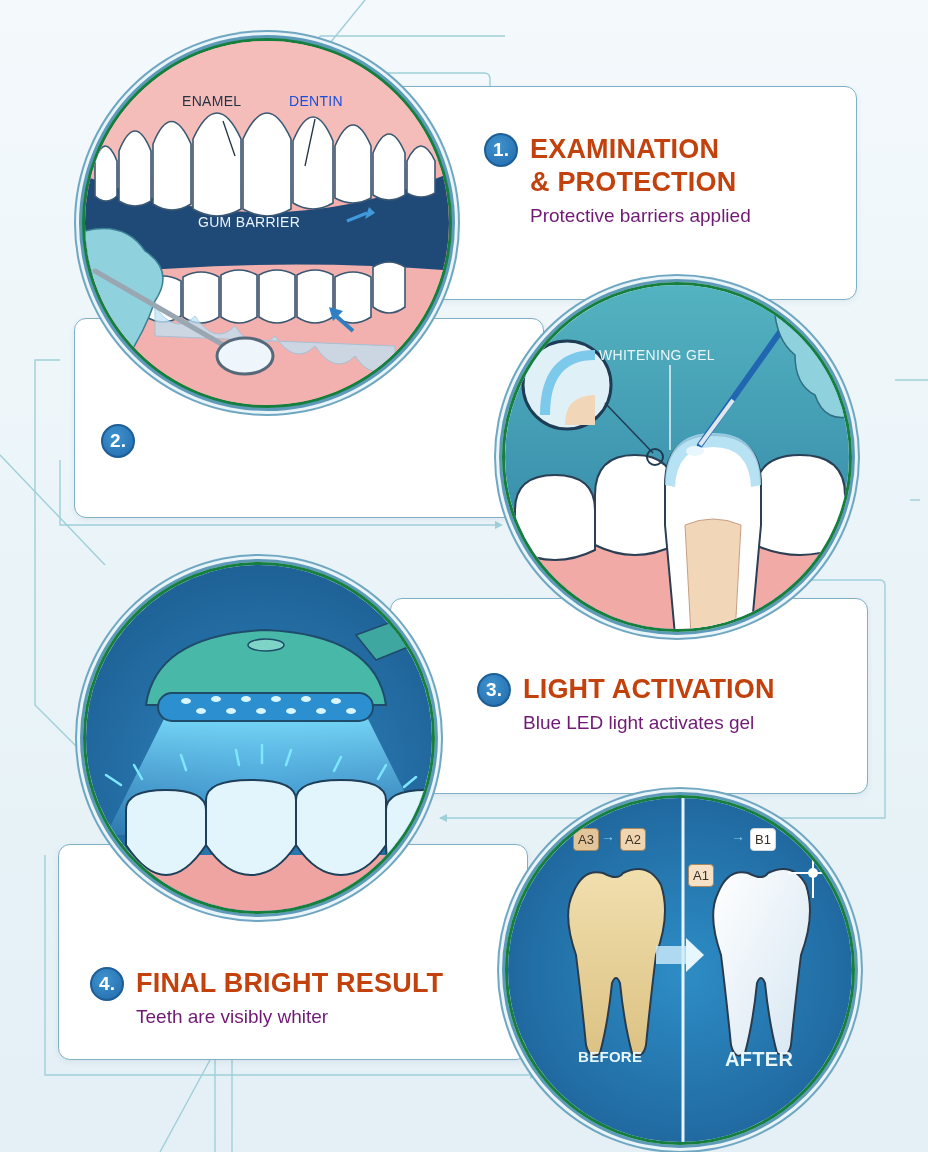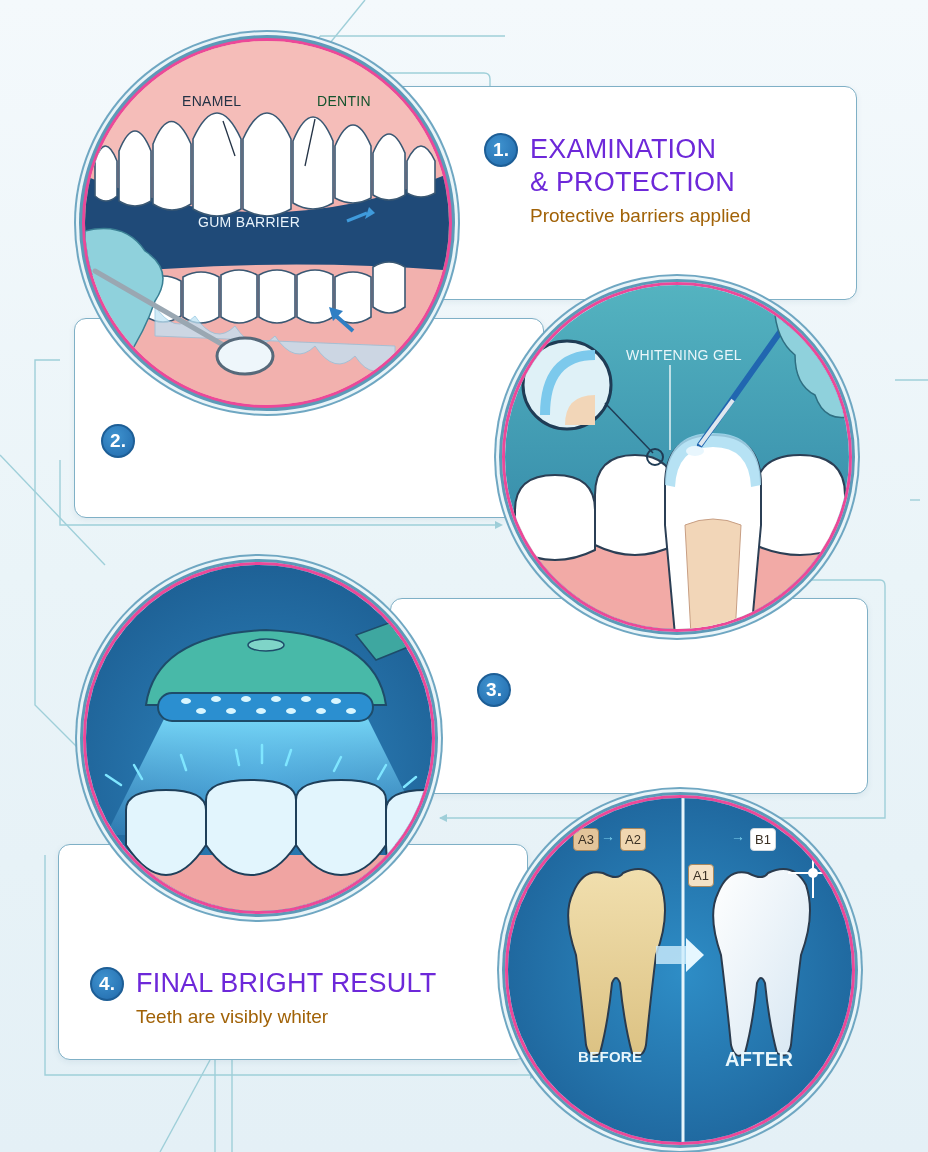--- a/index.html
+++ b/index.html
@@ -33,39 +33,39 @@
     border: 2px solid #1d5e96;
     color: #ffffff;
     font-weight: bold;
     font-size: 19px;
     line-height: 30px;
     text-align: center;
     margin-top: 0px;
   }
   .step-text { display: flex; flex-direction: column; }
   .step-title {
-    font-weight: normal;
+    font-weight: bold;
     font-size: 27px;
     line-height: 33px;
-    color: #6d28d9;
+    color: #c2410c;
     letter-spacing: 0.2px;
     white-space: pre-line;
   }
   .step-desc {
     font-size: 19px;
     line-height: 26px;
-    color: #a16207;
+    color: #701a75;
     margin-top: 4px;
   }
 
   .circle {
     position: absolute;
     border-radius: 50%;
     overflow: hidden;
-    border: 3px solid #ec4899;
+    border: 3px solid #15803d;
     box-shadow: 0 0 0 3px #5d9ab8, 0 0 0 6px #e9f4f8, 0 0 0 8px #6fa7c2;
   }
   .circle svg { position: absolute; left: 0; top: 0; }
   .lbl {
     position: absolute;
     font-size: 14px;
     letter-spacing: 0.3px;
     white-space: nowrap;
   }
   .shade {
@@ -118,20 +118,24 @@
     <div class="step-desc">Protective barriers applied</div>
   </div>
 </div>
 
 <div class="step" style="left:101px; top:424px;">
   <div class="badge">2.</div>
 </div>
 
 <div class="step" style="left:477px; top:673px;">
   <div class="badge">3.</div>
+  <div class="step-text">
+    <div class="step-title">LIGHT ACTIVATION</div>
+    <div class="step-desc">Blue LED light activates gel</div>
+  </div>
 </div>
 
 <div class="step" style="left:90px; top:967px;">
   <div class="badge">4.</div>
   <div class="step-text">
     <div class="step-title">FINAL BRIGHT RESULT</div>
     <div class="step-desc">Teeth are visibly whiter</div>
   </div>
 </div>
 
@@ -172,21 +176,21 @@
 
     <line x1="138" y1="80" x2="150" y2="115" stroke="#233245" stroke-width="1.3"></line>
     <line x1="230" y1="78" x2="220" y2="125" stroke="#233245" stroke-width="1.3"></line>
 
     <path d="M262 180 l20 -8" stroke="#3f9bdc" stroke-width="3"></path>
     <polygon points="284,166 290,172 280,178" fill="#3f9bdc"></polygon>
     <path d="M268 290 l-18 -16" stroke="#2f7fc4" stroke-width="4"></path>
     <polygon points="244,266 258,270 248,280" fill="#2f7fc4"></polygon>
   </svg>
   <div class="lbl" style="left:97px; top:52px; color:#233245;">ENAMEL</div>
-  <div class="lbl" style="left:204px; top:52px; color:#14532d;margin-left:28px;">DENTIN</div>
+  <div class="lbl" style="left:204px; top:52px; color:#1d4ed8;">DENTIN</div>
   <div class="lbl" style="left:113px; top:173px; color:#e8f3fb;">GUM BARRIER</div>
 </div>
 
 <div class="circle" style="left:502px; top:282px; width:350px; height:350px;">
   <svg width="350" height="350" viewBox="0 0 350 350">
     <defs>
       <linearGradient id="g2bg" x1="0" y1="0" x2="0" y2="1">
         <stop offset="0" stop-color="#54b3c0"></stop>
         <stop offset="1" stop-color="#2b7da2"></stop>
       </linearGradient>
@@ -213,21 +217,21 @@
     <circle cx="150" cy="172" r="8" fill="none" stroke="#1f3c55" stroke-width="2"></circle>
 
     <line x1="165" y1="80" x2="165" y2="165" stroke="#ffffff" stroke-width="1.3"></line>
 
     <line x1="280" y1="40" x2="195" y2="160" stroke="#2166b0" stroke-width="6" stroke-linecap="round"></line>
     <line x1="228" y1="115" x2="195" y2="160" stroke="#dfe7ee" stroke-width="4"></line>
     <ellipse cx="190" cy="166" rx="9" ry="5" fill="#e8f6fd"></ellipse>
 
     <path d="M270 0 q40 -10 80 20 l0 110 q-30 10 -40 -20 q-20 -10 -20 -40 q-25 -20 -20 -70z" fill="#8fd1dc" stroke="#2f6f82" stroke-width="1.5"></path>
   </svg>
-  <div class="lbl" style="left:94px; top:62px; color:#e9f6fa;padding-left:27px;">WHITENING GEL</div>
+  <div class="lbl" style="left:94px; top:62px; color:#e9f6fa;">WHITENING GEL</div>
 </div>
 
 <div class="circle" style="left:83px; top:562px; width:352px; height:352px;">
   <svg width="352" height="352" viewBox="0 0 352 352">
     <defs>
       <radialGradient id="g3bg" cx="0.5" cy="0.6" r="0.7">
         <stop offset="0" stop-color="#2f86c0"></stop>
         <stop offset="1" stop-color="#1b5b8f"></stop>
       </radialGradient>
       <linearGradient id="beam" x1="0" y1="0" x2="0" y2="1">

